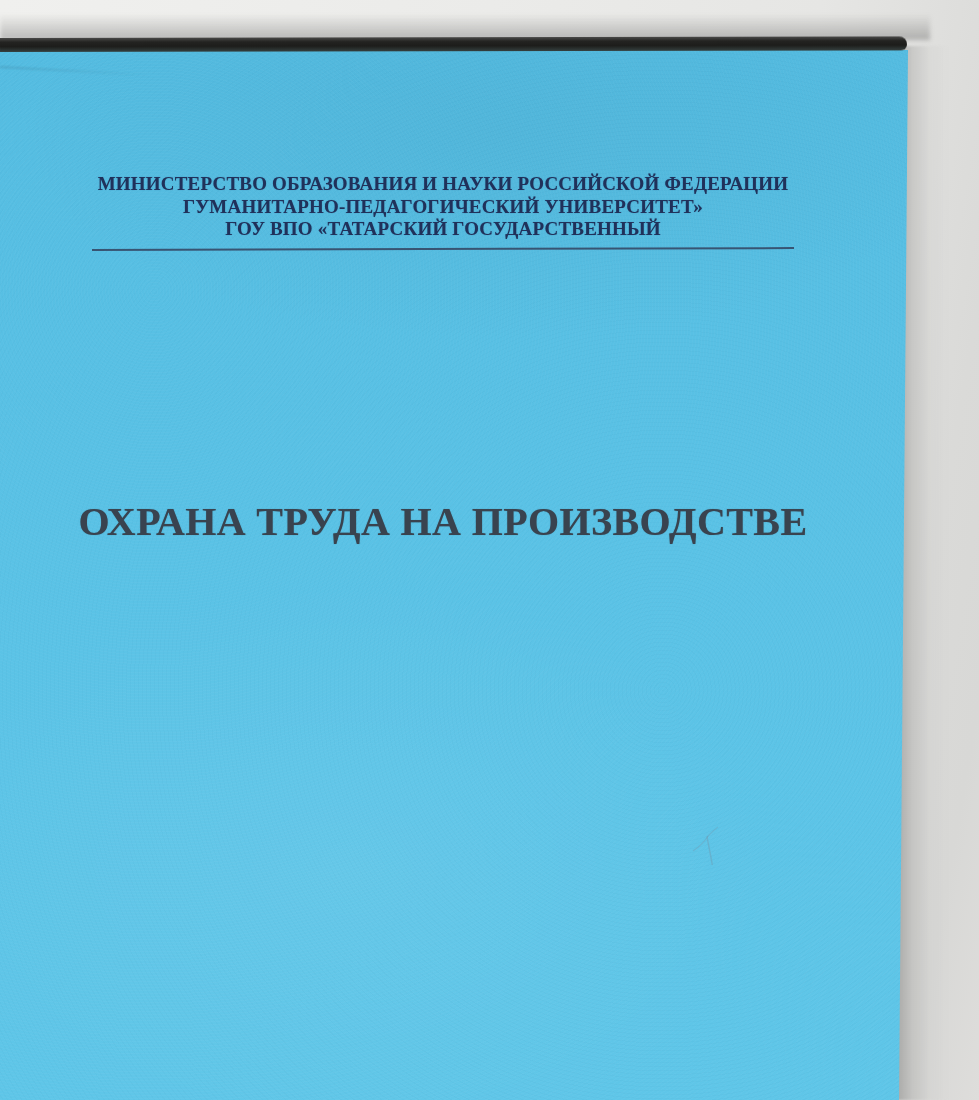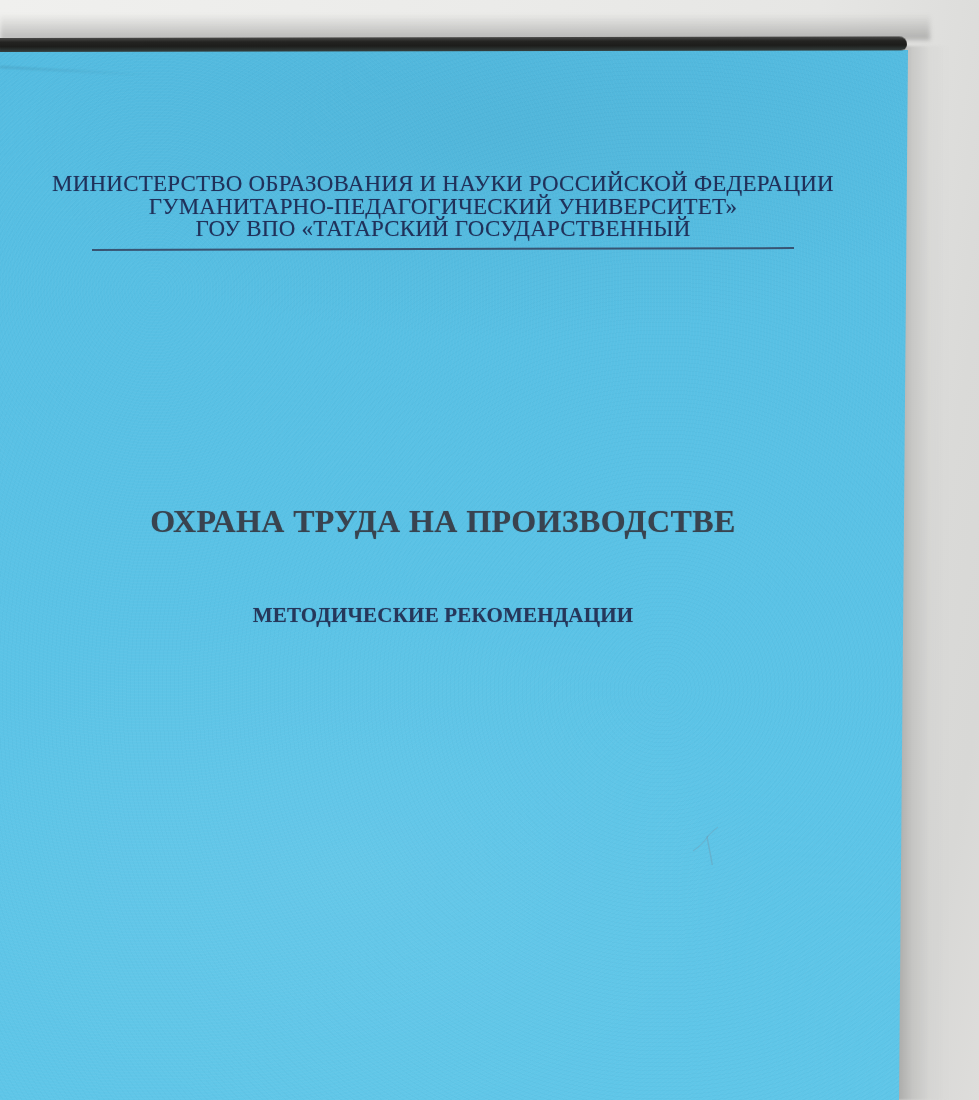--- a/index.html
+++ b/index.html
@@ -108,42 +108,42 @@
     position: absolute;
     left: 0;
     top: 0;
     width: 886px;
     text-align: center;
     color: #20315a;
   }
 
   .institution {
     padding-top: 123px;
-    font-size: 23px;
+    font-size: 19px;
     line-height: 22.5px;
-    font-weight: normal;
+    font-weight: bold;
     letter-spacing: 0.2px;
     color: #20315a;
     text-shadow: 0 0 1px rgba(25,45,90,0.35);
     text-align: center;
   }
   .institution .line { display: block; }
 
   .rule {
     width: 702px;
     height: 2px;
     margin: 7px auto 0 auto;
     background: #32425f;
     transform: rotate(-0.15deg);
     opacity: 0.85;
   }
 
   .cover-title {
     margin: 252px 0 0 0;
-    font-size: 32px;
+    font-size: 40px;
     line-height: 39px;
     font-weight: bold;
     letter-spacing: 0.4px;
     color: #39434f;
     text-shadow: 0 0 1px rgba(40,50,65,0.4);
   }
   .cover-title .line { display: block; }
 
   .cover-subtitle {
     margin: 63px 0 0 0;
@@ -186,21 +186,20 @@
         <span class="line">ГОУ ВПО «ТАТАРСКИЙ ГОСУДАРСТВЕННЫЙ</span>
       </div>
 
       <div class="rule"></div>
 
       <div class="cover-title">
         <span class="line">ОХРАНА ТРУДА НА ПРОИЗВОДСТВЕ</span>
       </div>
 
       <div class="cover-subtitle">
-        <span class="line">МЕТОДИЧЕСКИЕ РЕКОМЕНДАЦИИ</span>
       </div>
 
     </div>
 
     <svg class="scratch" width="50" height="80" viewBox="0 0 50 80">
       <path d="M22 52 C24 62 26 72 28 84" fill="none" stroke="#6f9cb2" stroke-width="1.4" opacity="0.45"></path>
       <path d="M8 66 C14 62 20 56 23 51" fill="none" stroke="#6f9cb2" stroke-width="1.2" opacity="0.4"></path>
       <path d="M22 52 C26 48 30 44 33 42" fill="none" stroke="#6f9cb2" stroke-width="1.1" opacity="0.35"></path>
     </svg>
   </div>

